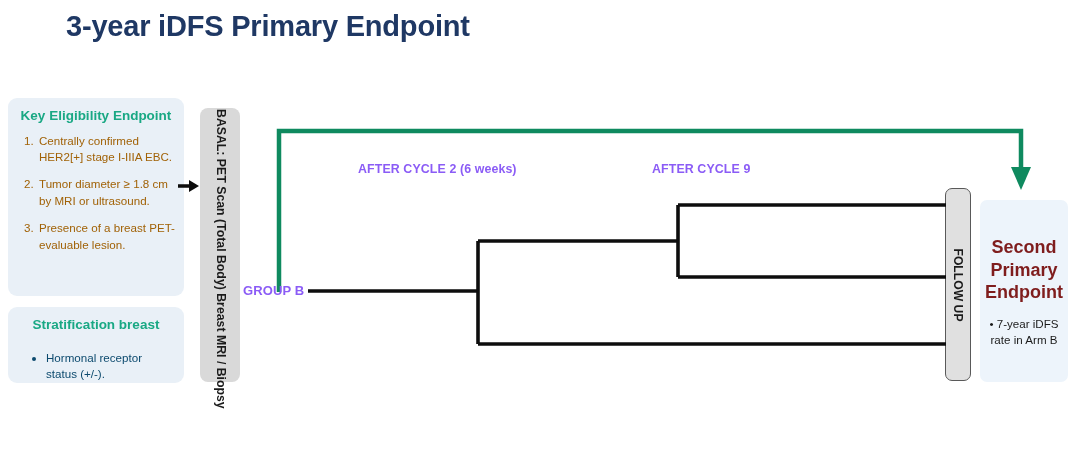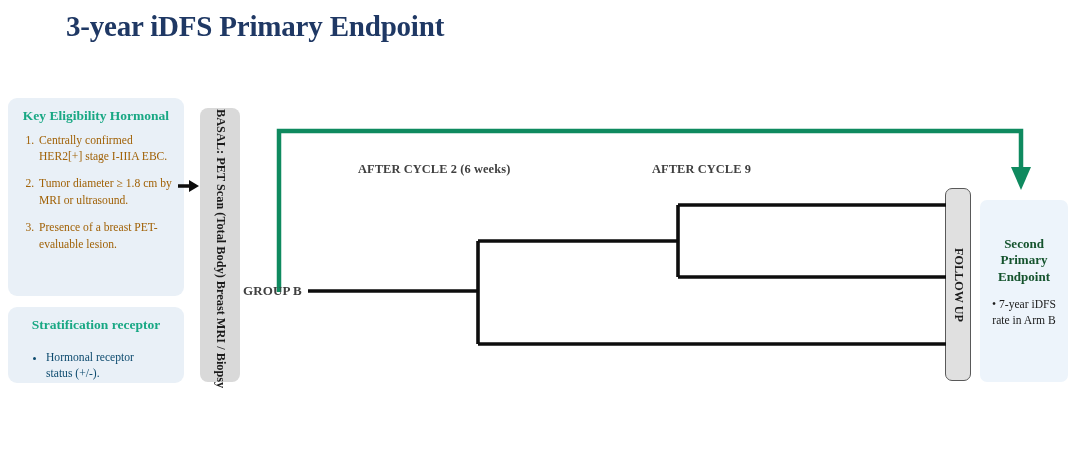--- a/index.html
+++ b/index.html
@@ -14,21 +14,20 @@
     position: relative;
     overflow: hidden;
   }
 
   #slide {
     position: absolute;
     left: 0; top: 0;
     width: 1074px;
     height: 457px;
     background: #ffffff;
-    font-family: Liberation Serif, serif;
   }
 
   
   #slide-title {
     position: absolute;
     left: 66px;
     top: 10px;
     font-size: 29px;
     font-weight: bold;
     color: #1f3864;
@@ -155,22 +154,22 @@
     top: 200px;
     width: 88px;
     height: 182px;
     background: #edf4fb;
     border-radius: 7px;
     box-sizing: border-box;
     padding: 36px 5px 0 5px;
     text-align: center;
   }
   #endpoint-heading {
-    color: #14532d;
-    font-size: 13px;
+    color: #7f1d1d;
+    font-size: 18px;
     font-weight: bold;
     line-height: 1.25;
     margin-bottom: 12px;
   }
   #endpoint-detail {
     color: #1b1b1b;
     font-size: 11.6px;
     line-height: 1.4;
   }
 
@@ -182,46 +181,46 @@
     width: 1074px;
     height: 457px;
     pointer-events: none;
   }
 
   
   .diagram-label {
     position: absolute;
     font-size: 12.4px;
     font-weight: bold;
-    color: #404040;
+    color: #8b5cf6;
     white-space: nowrap;
     letter-spacing: 0.1px;
   }
   #label-cycle2 { left: 358px; top: 162px; }
   #label-cycle8 { left: 652px; top: 162px; }
   #label-group-b { left: 243px; top: 283px; font-size: 13px; }
 </style>
 </head>
 <body>
 
 <div id="slide">
 
   <div id="slide-title">3-year iDFS Primary Endpoint</div>
 
   <div class="info-box" id="eligibility-box">
-    <div class="box-heading">Key Eligibility Hormonal</div>
+    <div class="box-heading">Key Eligibility Endpoint</div>
     <ol class="criteria">
       <li>Centrally confirmed HER2[+] stage I-IIIA EBC.</li>
       <li>Tumor diameter ≥ 1.8 cm by MRI or ultrasound.</li>
       <li>Presence of a breast PET-evaluable lesion.</li>
     </ol>
   </div>
 
   <div class="info-box" id="stratification-box">
-    <div class="box-heading">Stratification receptor</div>
+    <div class="box-heading">Stratification breast</div>
     <ul class="bullets">
       <li>Hormonal receptor status (+/-).</li>
     </ul>
   </div>
 
   <svg id="arrow-to-basal" viewBox="0 0 22 16">
     <path d="M0 6.2 h11 V2 L21 8 L11 14 V9.8 H0 Z" fill="#0d0d0d"></path>
   </svg>
 
   <div id="basal-box">

